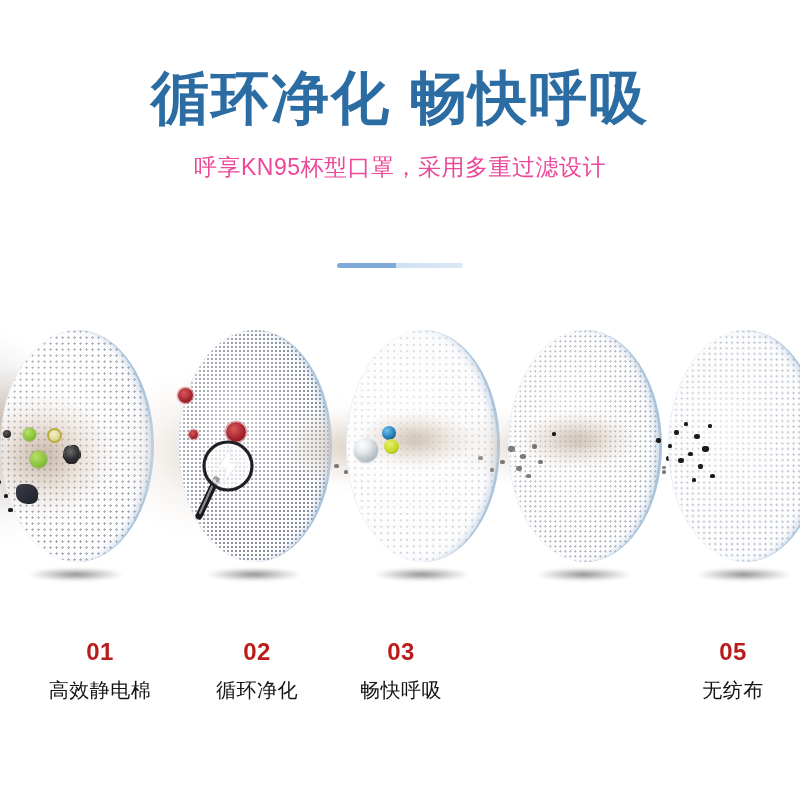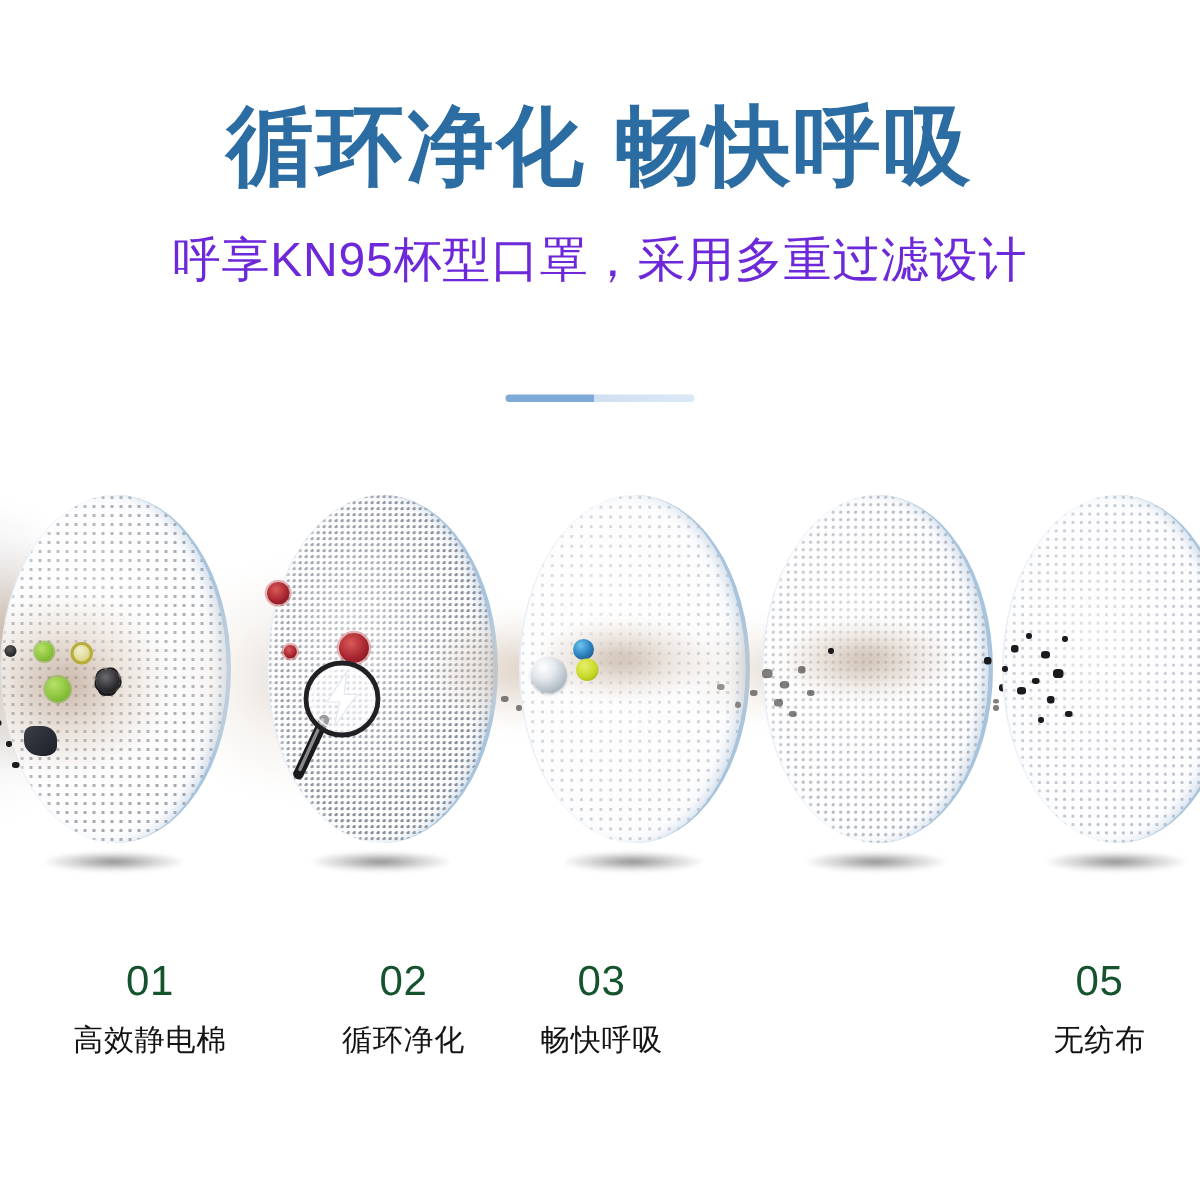--- a/index.html
+++ b/index.html
@@ -37,25 +37,25 @@
     line-height: 1.12;
     font-weight: 700;
     letter-spacing: 2px;
     color: #2b6ca3;
     font-family: "Liberation Sans", "DejaVu Sans", sans-serif;
     white-space: pre;
   }
   .subtitle {
     margin: 0;
     padding-top: 22px;
-    font-size: 32px;
+    font-size: 23px;
     line-height: 1.3;
     font-weight: 400;
     letter-spacing: 0.5px;
-    color: #6d28d9;
+    color: #ec4899;
     white-space: pre;
   }
   .divider-wrap {
     position: absolute;
     top: 263px;
     left: 0;
     width: 800px;
     display: flex;
     justify-content: center;
   }
@@ -266,29 +266,29 @@
     width: 800px;
     height: 110px;
   }
   .caption {
     position: absolute;
     top: 0;
     width: 186px;
     text-align: center;
   }
   .caption[data-idx="0"] { left: 7px; }
-  .caption[data-idx="1"] { left: 176px; }
+  .caption[data-idx="1"] { left: 164px; }
   .caption[data-idx="2"] { left: 308px; }
   .caption[data-idx="3"] { left: 487px; }
   .caption[data-idx="4"] { left: 640px; }
 
   .cap-num {
-    font-size: 28px;
-    font-weight: 400;
-    color: #14532d;
+    font-size: 24px;
+    font-weight: 700;
+    color: #b91c1c;
     letter-spacing: 0.5px;
     line-height: 1;
   }
   .cap-label {
     margin-top: 16px;
     font-size: 20px;
     font-weight: 400;
     color: #141414;
     letter-spacing: 0.5px;
     line-height: 1;

